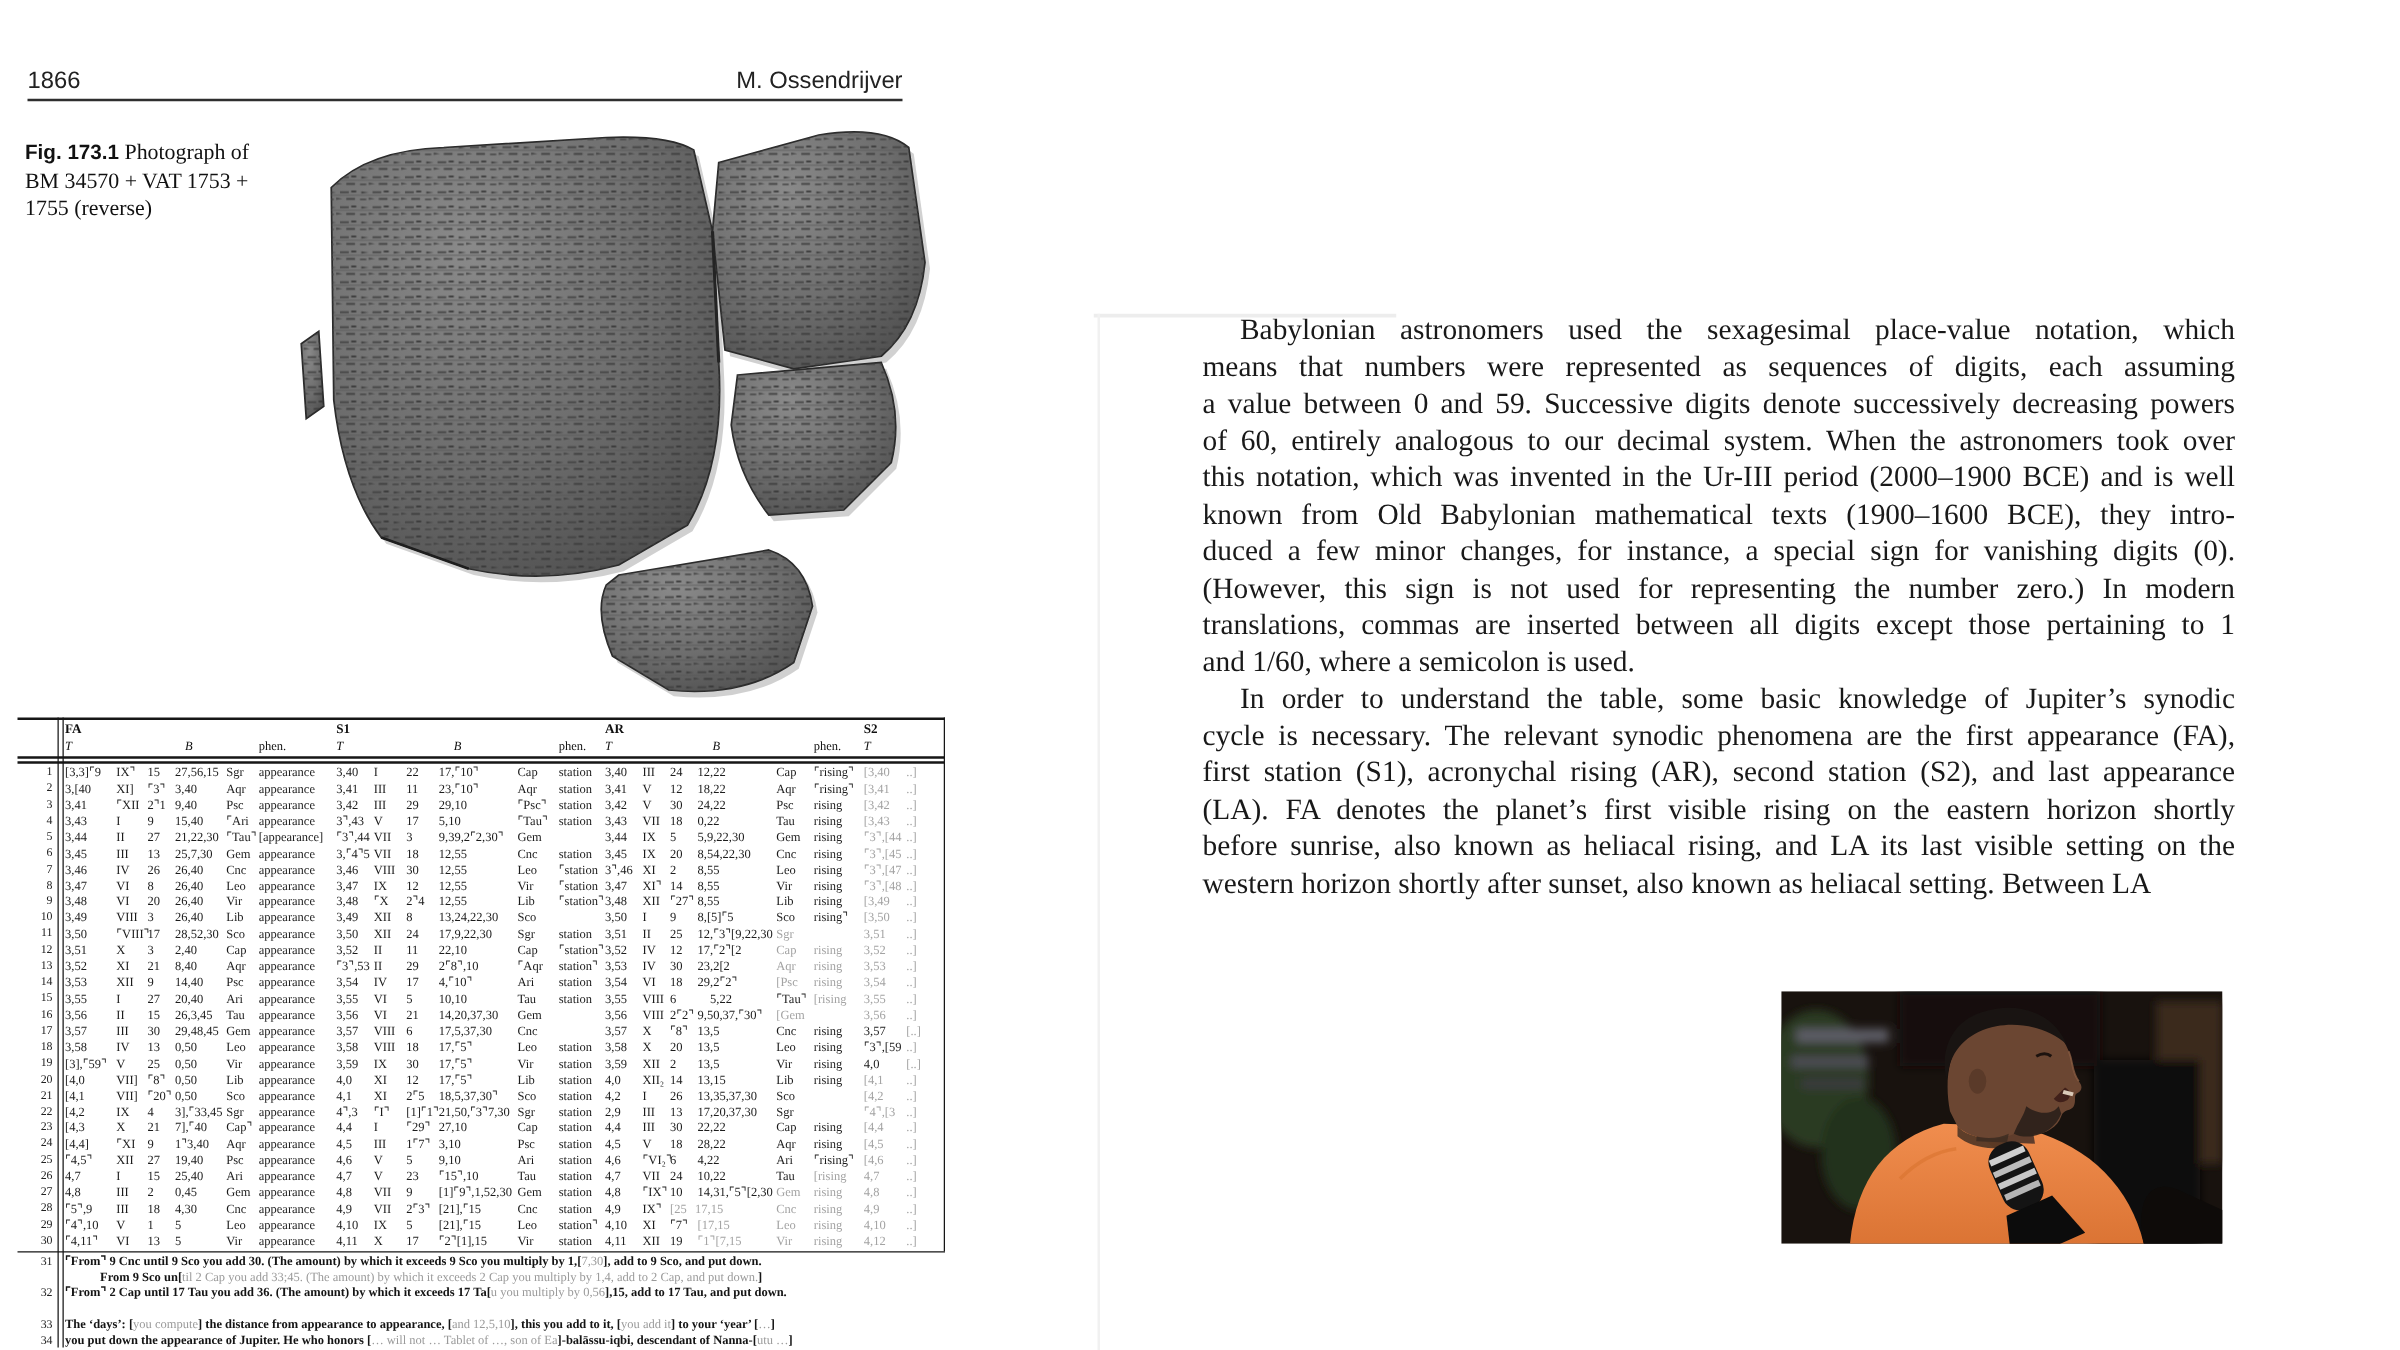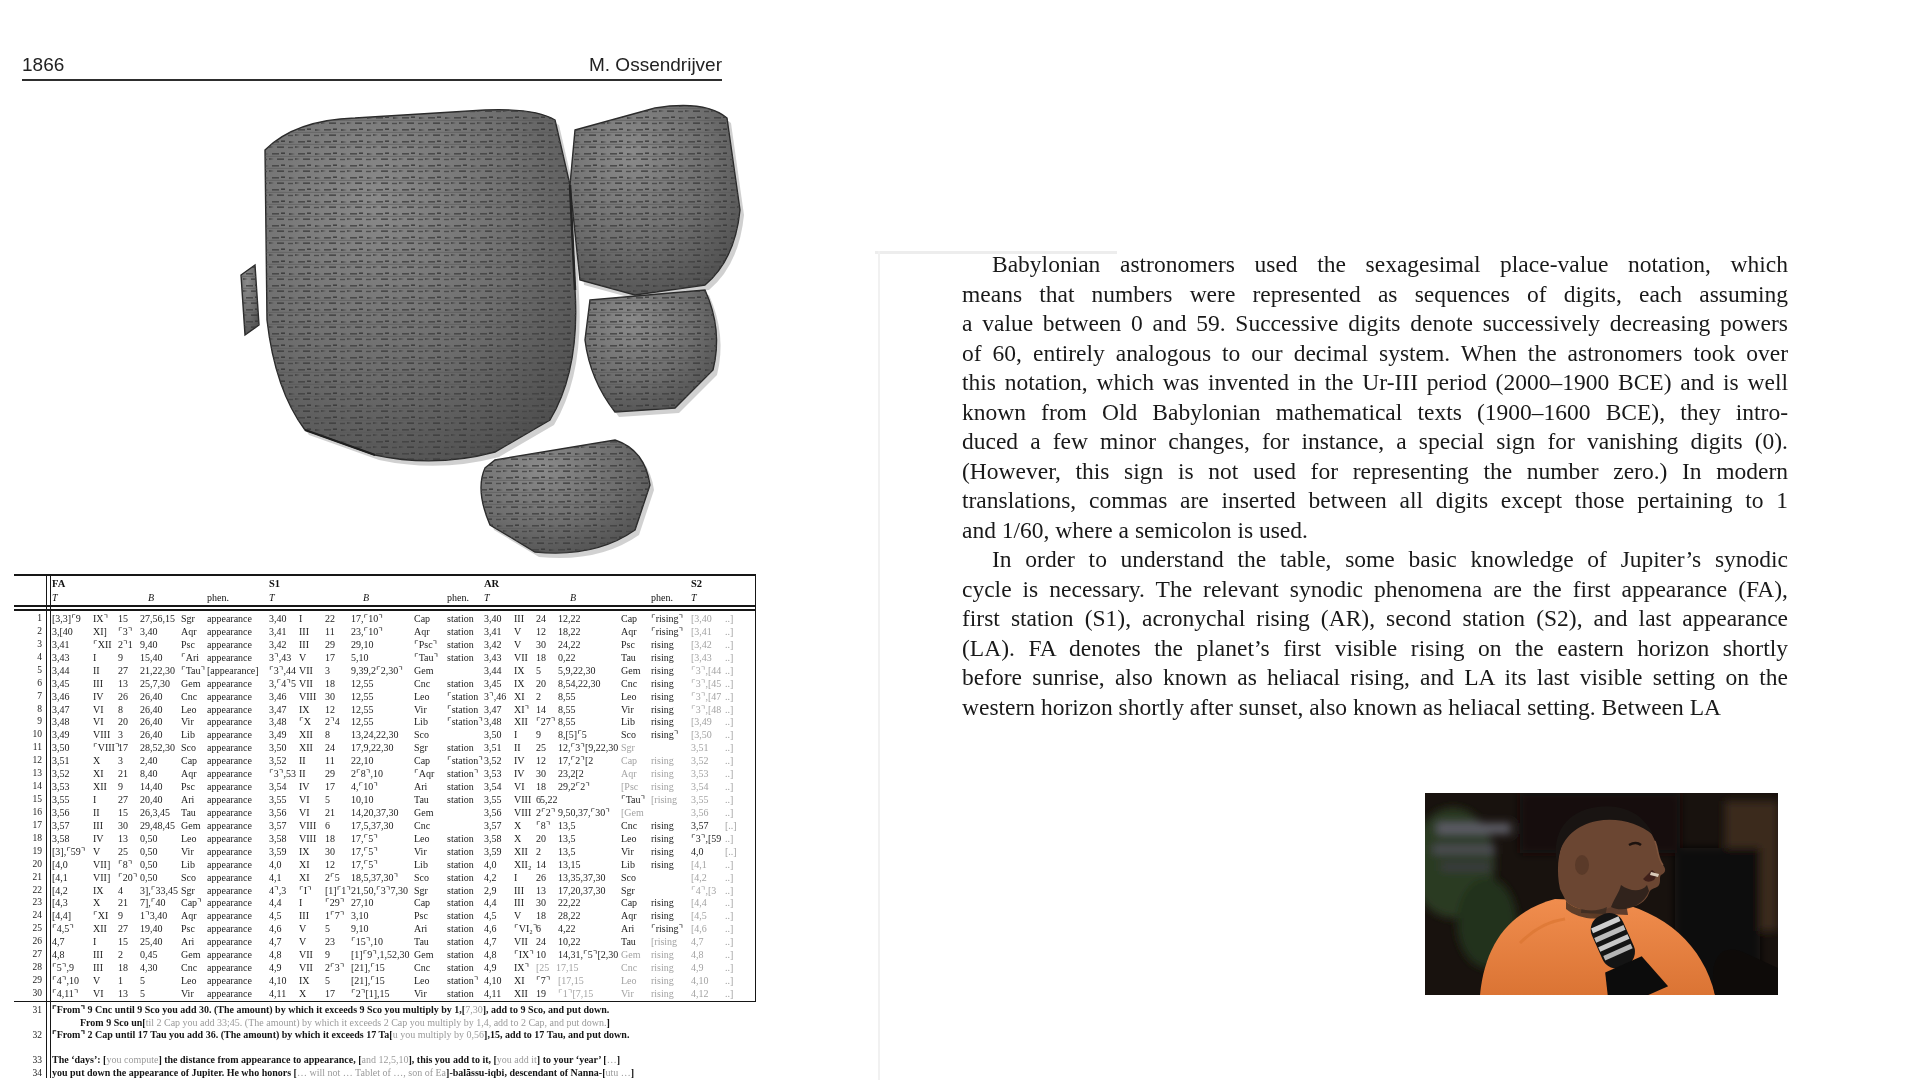--- a/index.html
+++ b/index.html
@@ -46,20 +46,24 @@
 </style>
 </head>
 <body>
 
 <div id="stage">
 
   <div class="abs" id="page-number">1866</div>
   <div class="abs" id="running-head">M. Ossendrijver</div>
   <div class="abs" id="head-rule"></div>
 
+  <div class="abs" id="figure-caption">
+    <span class="fig-label">Fig. 173.1</span>
+    <span id="caption-rest"> Photograph of<br>BM 34570 + VAT 1753 +<br>1755 (reverse)</span>
+  </div>
 
   <div class="abs" style="left:235px;top:90px;">
     <svg width="515" height="480" viewBox="0 0 515 480" aria-hidden="true">
       <defs>
         <radialGradient id="tg" cx="35%" cy="25%" r="90%">
           <stop offset="0%" stop-color="#8a8a8a"></stop>
             <stop offset="55%" stop-color="#6d6d6d"></stop>
             <stop offset="100%" stop-color="#4a4a4a"></stop>
         </radialGradient>
         <pattern id="cu" width="26" height="12" patternUnits="userSpaceOnUse">
@@ -455,21 +459,21 @@
         <span class="tcell" style="left: 207px;">appearance</span>
         <span class="tcell" style="left: 269px;">3,55</span>
         <span class="tcell" style="left: 299px;">VI</span>
         <span class="tcell" style="left: 325px;">5</span>
         <span class="tcell" style="left: 351px;">10,10</span>
         <span class="tcell" style="left: 414px;">Tau</span>
         <span class="tcell" style="left: 447px;">station</span>
         <span class="tcell" style="left: 484px;">3,55</span>
         <span class="tcell" style="left: 514px;">VIII</span>
         <span class="tcell" style="left: 536px;">6</span>
-        <span class="tcell" style="left: 540px; font-family: Liberation Serif, serif;">5,22</span>
+        <span class="tcell" style="left: 568px; font-family: Liberation Serif, serif;">5,22</span>
         <span class="tcell" style="left: 621px;">⌜Tau⌝</span>
         <span class="tcell faded" style="left: 651px;">[rising</span>
         <span class="tcell faded" style="left: 691px;">3,55</span>
         <span class="tcell faded" style="left: 725px;">..]</span>
       </div>
       <div class="trow" style="top: 193.95px;">
         <span class="rownum">16</span>
         <span class="tcell" style="left: 52px;">3,56</span>
         <span class="tcell" style="left: 93px;">II</span>
         <span class="tcell" style="left: 118px;">15</span>

